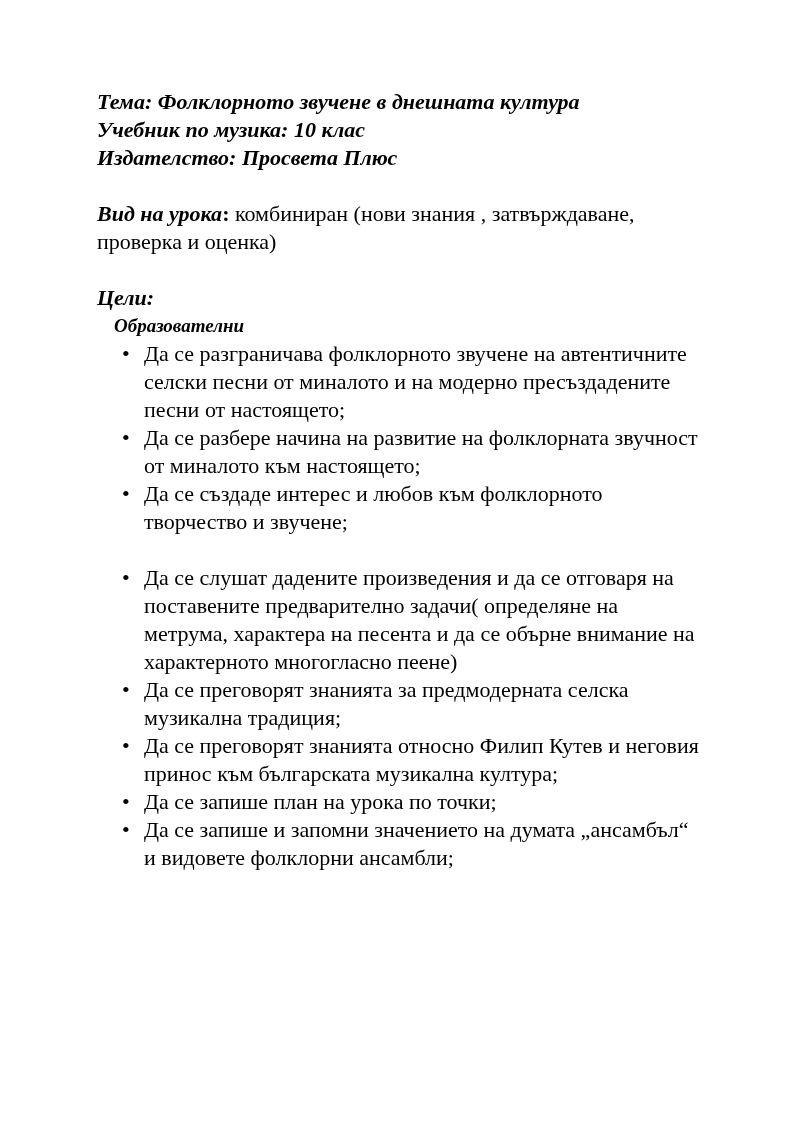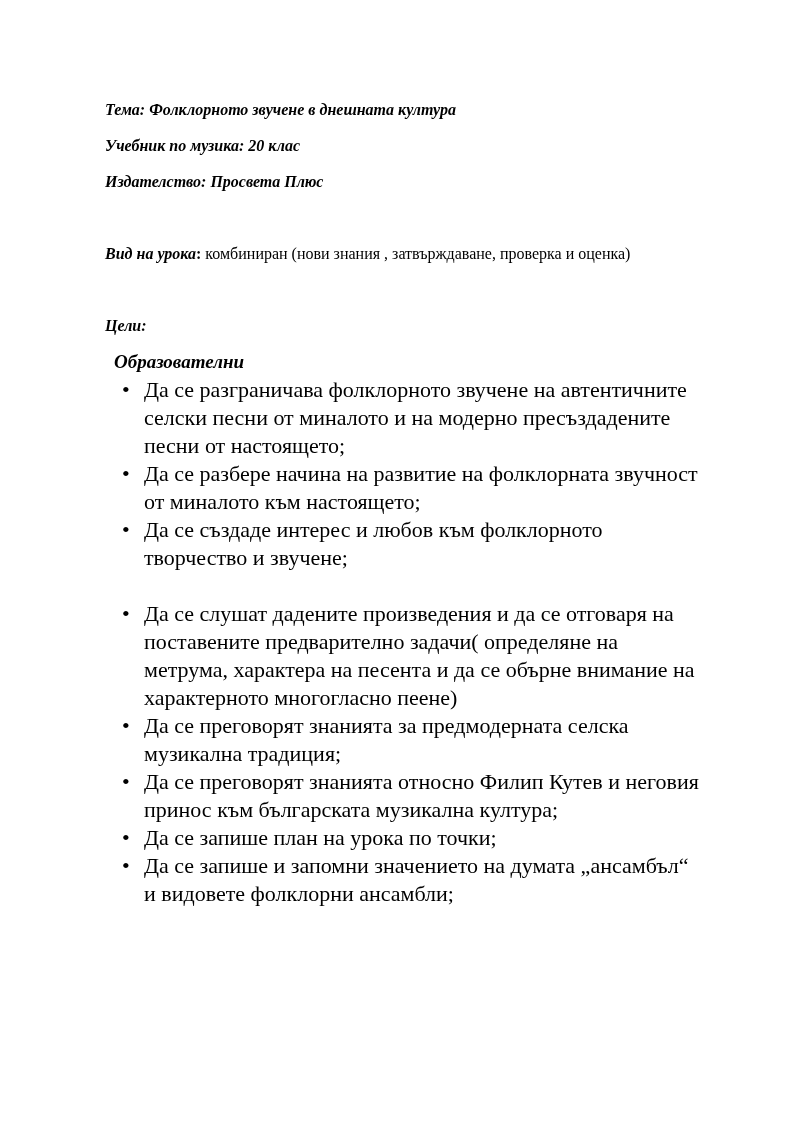--- a/index.html
+++ b/index.html
@@ -23,22 +23,22 @@
     position: absolute;
     left: 97px;
     top: 88px;
     width: 608px;
     font-size: 22px;
     line-height: 28px;
   }
 
   
   .para {
-    margin: 8px;
-    font-size: 16px;
+    margin: 0;
+    font-size: 22px;
     line-height: 28px;
   }
   .bold-italic {
     font-weight: bold;
     font-style: italic;
   }
   .bold-upright {
     font-weight: bold;
     font-style: normal;
   }
@@ -98,21 +98,21 @@
 <body>
 
 <div class="page">
   <div class="content">
 
     <div class="heading-block">
       <div class="para">
         <span class="bold-italic">Тема:</span><span class="bold-italic"> Фолклорното звучене в днешната култура</span>
       </div>
       <div class="para">
-        <span class="bold-italic">Учебник по музика:</span><span class="bold-italic"> 20 клас</span>
+        <span class="bold-italic">Учебник по музика:</span><span class="bold-italic"> 10 клас</span>
       </div>
       <div class="para">
         <span class="bold-italic">Издателство:</span><span class="bold-italic"> Просвета Плюс</span>
       </div>
     </div>
 
     <div class="spacer"></div>
 
     <div class="para">
       <span class="bold-italic">Вид на урока</span><span class="bold-upright">:</span><span class="regular"> комбиниран (нови знания , затвърждаване, проверка и оценка)</span>

